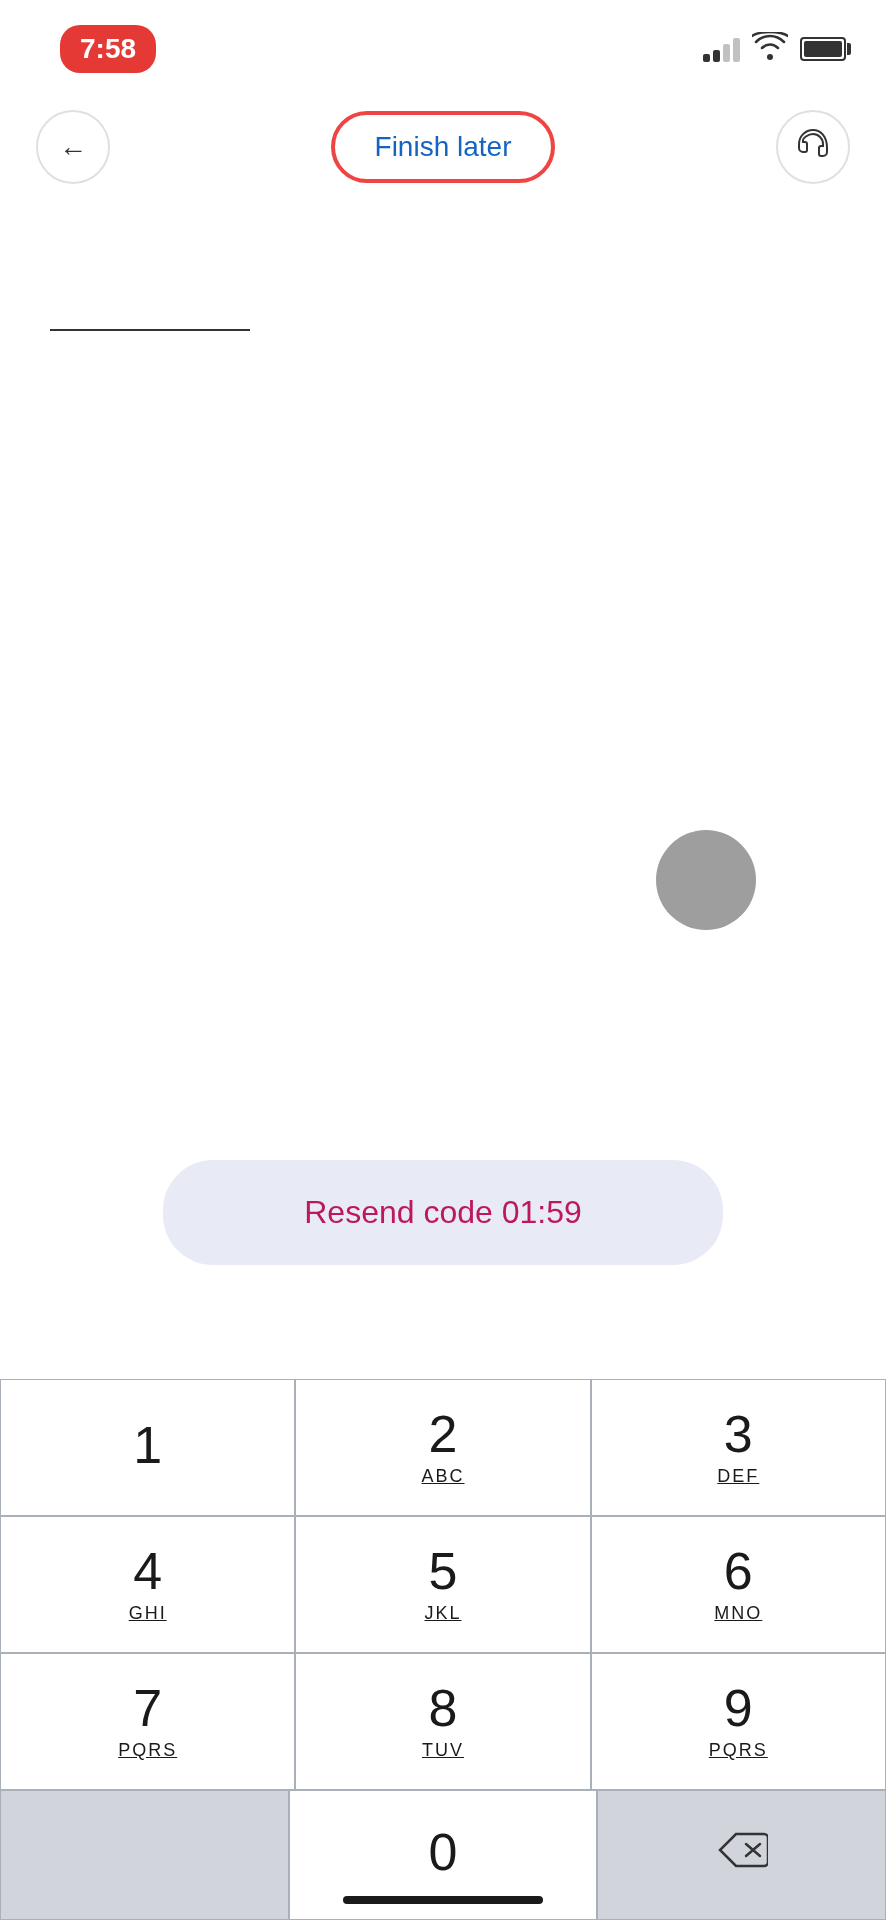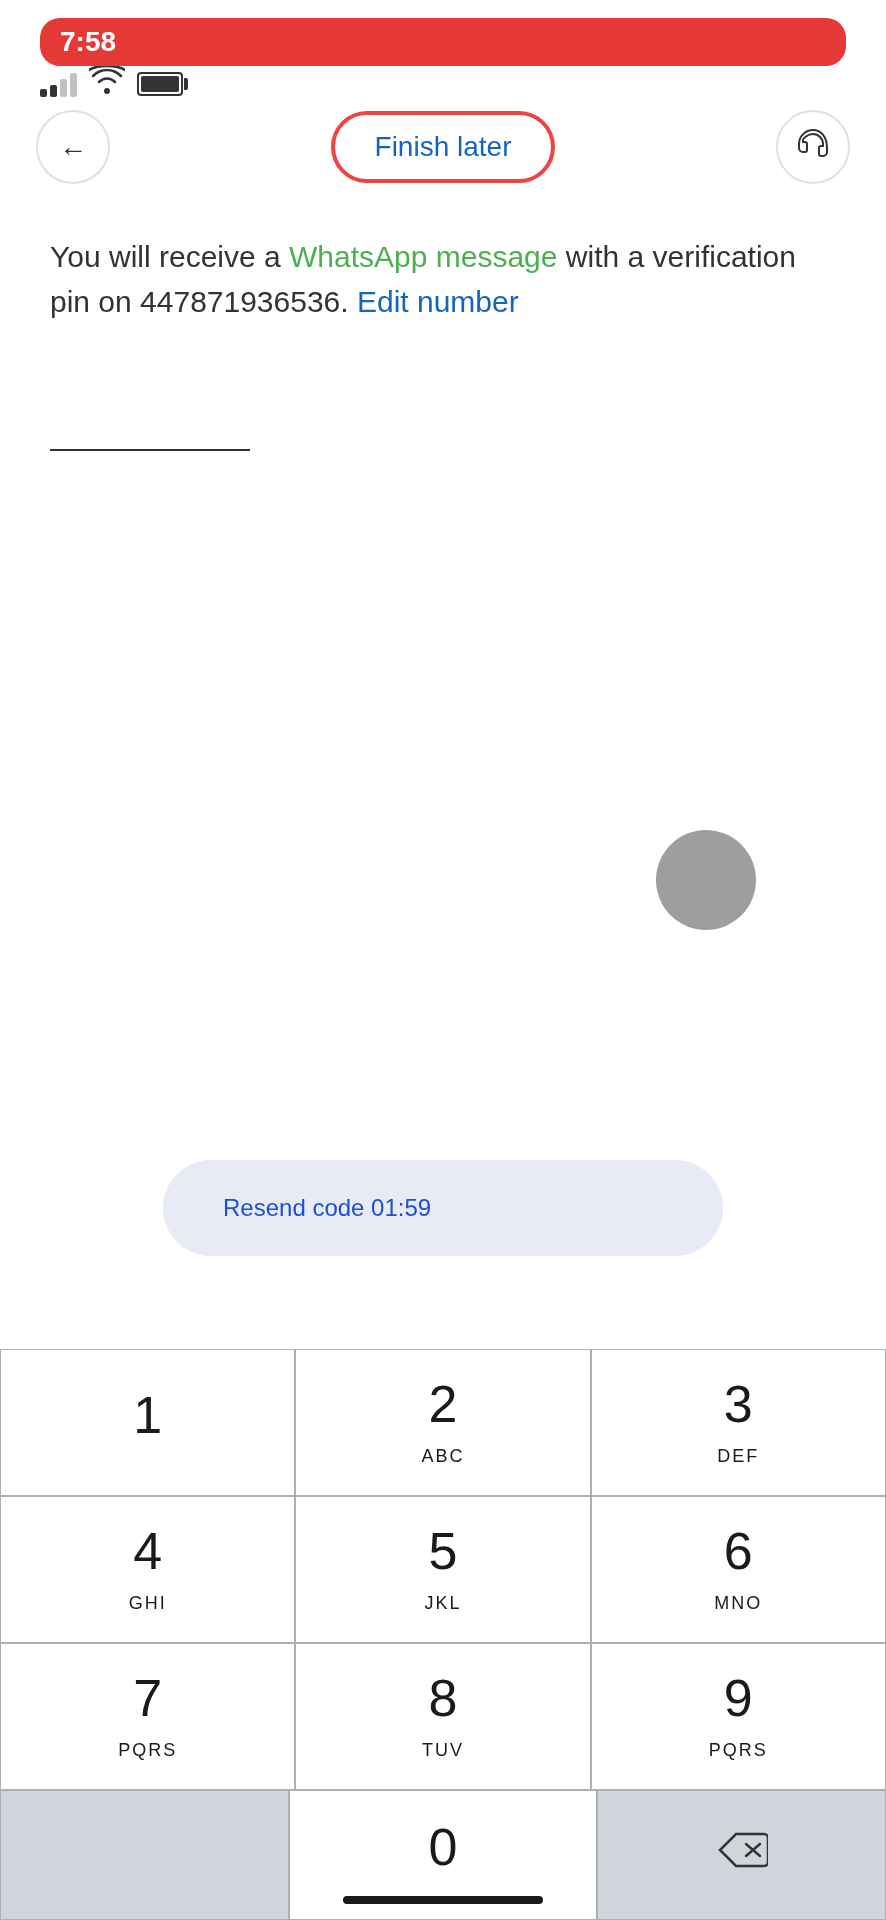--- a/index.html
+++ b/index.html
@@ -15,23 +15,23 @@
       background: #ffffff;
       font-family: -apple-system, BlinkMacSystemFont, 'Helvetica Neue', sans-serif;
       overflow: hidden;
       position: relative;
     }
 
     
     .status-bar {
       display: flex;
       justify-content: space-between;
-      padding: 18px 40px 0 40px;
+      align-items: center;
+      padding: 18px 40px 0 60px;
       height: 80px;
-      flex-direction: column;
     }
 
     .status-time {
       background: #e53935;
       color: white;
       font-size: 28px;
       font-weight: 700;
       padding: 8px 20px;
       border-radius: 20px;
     }
@@ -213,25 +213,25 @@
       transform: translateX(-50%);
       top: 1160px;
       width: 560px;
     }
 
     .resend-btn {
       background: #e8eaf6;
       border: none;
       border-radius: 50px;
       padding: 34px 60px;
-      font-size: 24px;
-      color: #1d4ed8;
+      font-size: 32px;
+      color: #be185d;
       cursor: pointer;
       width: 100%;
-      text-align: left;
+      text-align: center;
     }
 
     
     .keyboard {
       position: absolute;
       bottom: 0;
       left: 0;
       right: 0;
       background: #d1d5db;
       padding: 0;
@@ -261,21 +261,22 @@
       font-weight: 300;
       color: #1a1a1a;
       line-height: 1;
     }
 
     .key-letters {
       font-size: 18px;
       font-weight: 500;
       color: #1a1a1a;
       letter-spacing: 2px;
-      margin-top: 16px;
+      margin-top: 6px;
+      text-decoration: underline;
     }
 
     .key-empty {
       flex: 1;
       background: #d1d5db;
       border: 0.5px solid #aab0b8;
     }
 
     .key-delete {
       flex: 1;
@@ -343,23 +344,20 @@
   <button class="support-btn">
     <span class="headset-icon">
       <svg width="36" height="36" viewBox="0 0 36 36" fill="none">
         <path d="M18 4C10.3 4 4 10.3 4 18v4a4 4 0 0 0 4 4h2a2 2 0 0 0 2-2v-6a2 2 0 0 0-2-2H8v-2C8 12.5 12.5 8 18 8s10 4.5 10 10v2h-2a2 2 0 0 0-2 2v6a2 2 0 0 0 2 2h2a4 4 0 0 0 4-4v-4C32 10.3 25.7 4 18 4z" stroke="#333" stroke-width="2" fill="none"></path>
       </svg>
     </span>
   </button>
 </div>
 
 <div class="content">
-  <p class="description">
-    <span>You will receive a </span><span class="whatsapp-link">WhatsApp message</span><span> with a verification pin on 447871936536. </span><a href="#" class="edit-link">Edit number</a>
-  </p>
 
   <div class="pin-input-container">
     <input type="tel" class="pin-input" maxlength="6" autofocus="" style="">
   </div>
 </div>
 
 <div class="floating-circle"></div>
 
 <div class="resend-container">
   <button class="resend-btn">Resend code 01:59</button>

